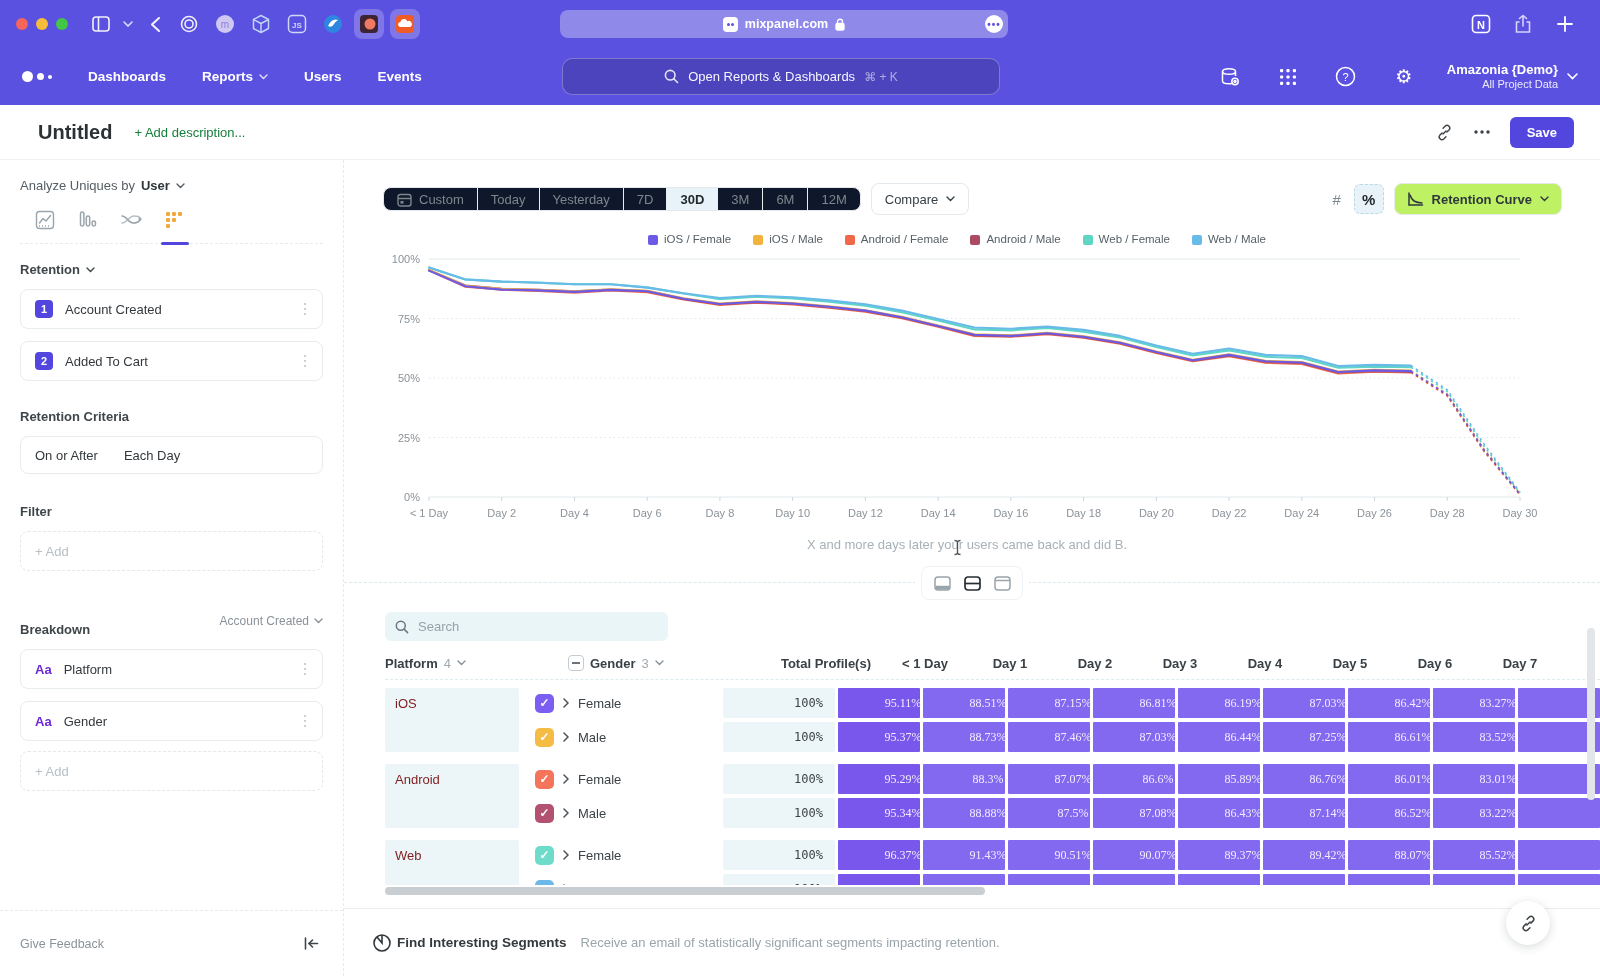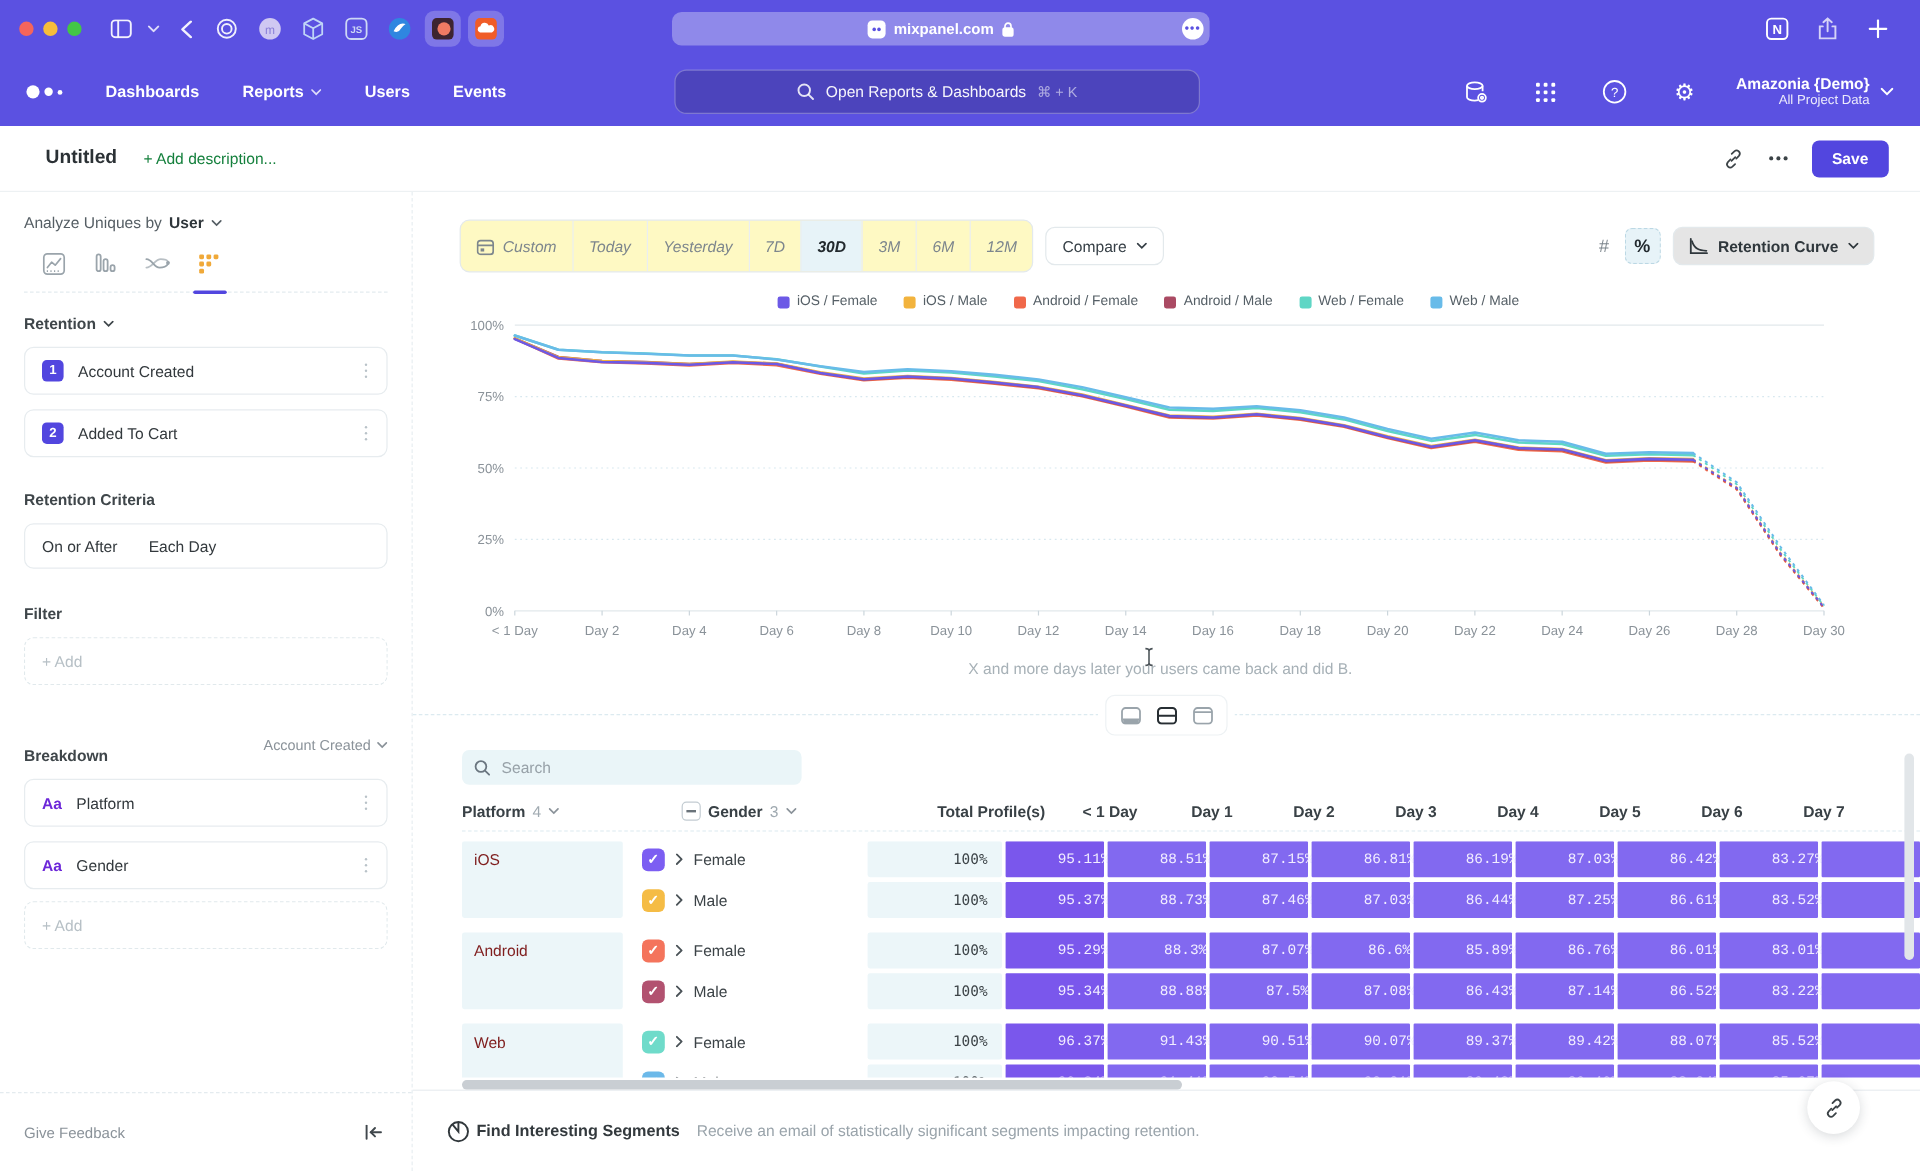--- a/index.html
+++ b/index.html
@@ -26,21 +26,21 @@
   .nav-item { color:#fff; font-size:13.5px; font-weight:600; margin-right:36px; display:flex; align-items:center; gap:6px; cursor:default; }
   .nav-search { position:absolute; left:562px; top:10px; width:438px; height:37px; background:rgba(0,0,0,.16); border:1px solid rgba(255,255,255,.28); border-radius:10px; display:flex; align-items:center; justify-content:center; gap:9px; color:rgba(255,255,255,.95); font-size:13px; }
   .nav-search .short { color:rgba(255,255,255,.55); font-size:12px; }
   .nav-right { margin-left:auto; display:flex; align-items:center; gap:24px; color:#fff; }
   .proj { text-align:right; line-height:1.25; }
   .proj .pn { font-size:13px; font-weight:700; }
   .proj .ps { font-size:11px; opacity:.88; }
 
   
   .title-row { height:55px; border-bottom:1px solid #edf1f3; display:flex; align-items:center; padding:0 26px 0 38px; background:#fff; }
-  .rpt-title { font-size:16px; font-weight:700; color:#2b3135; }
+  .rpt-title { font-size:20px; font-weight:700; color:#2b3135; }
   .rpt-desc { margin-left:22px; font-size:13px; color:#15803d; }
   .title-actions { margin-left:auto; display:flex; align-items:center; gap:20px; }
   .icon-btn { background:none; border:none; color:#3c4347; display:flex; align-items:center; cursor:pointer; }
   .save-btn { background:#5246df; color:#fff; border:none; border-radius:6px; padding:8px 17px; font-size:13px; font-weight:600; cursor:pointer; }
 
   
   .app { display:flex; height:816px; }
   .sidebar { width:344px; flex-shrink:0; border-right:1px dashed #e4ebef; padding:18px 20px 0; position:relative; background:#fff; }
   .main { flex:1; display:flex; flex-direction:column; position:relative; overflow:hidden; background:#fff; }
 
@@ -61,30 +61,30 @@
   .add-box { margin-top:12px; height:40px; border:1.5px dashed #e1e9ec; border-radius:8px; display:flex; align-items:center; padding:0 14px; font-size:13px; color:#b7c0c6; cursor:pointer; }
   .bd-row { margin-top:34px; display:flex; align-items:center; }
   .bd-row .right { margin-left:auto; font-size:12px; color:#8a9299; display:flex; align-items:center; gap:5px; }
   .aa { color:#6d28d9; font-size:13px; font-weight:700; }
   .side-foot { position:absolute; left:0; bottom:0; width:100%; height:66px; border-top:1px dashed #e4ebef; display:flex; align-items:center; padding:0 24px 0 20px; }
   .give-fb { font-size:12.5px; color:#8a9299; cursor:pointer; }
   .collapse { margin-left:auto; cursor:pointer; display:flex; }
 
   
   .controls-row { margin:23px 38px 0 39px; display:flex; align-items:center; }
-  .range-group { display:flex; border:1px solid #e3e9ec; border-radius:8px; overflow:hidden; height:44px; background:#fef9c3;font-style:italic; }
+  .range-group { display:flex; border:1px solid #e3e9ec; border-radius:8px; overflow:hidden; height:24px; background:#0f172a; }
   .range-item { display:flex; align-items:center; gap:7px; padding:0 13px; font-size:13px; color:#7d868d; cursor:pointer; }
   .range-item + .range-item { border-left:1px solid #eaeef1; }
   .range-item.active { background:#e7f3f8; color:#22292e; font-weight:600; }
   .compare-btn { margin-left:10px; height:32px; border:1px solid #e3e9ec; border-radius:8px; background:#fff; display:flex; align-items:center; gap:8px; padding:0 13px; font-size:13px; color:#374047; cursor:pointer; }
   .right-controls { margin-left:auto; display:flex; align-items:center; gap:10px; }
   .numpct { display:flex; gap:2px; }
   .numpct .tg { width:30px; height:30px; display:flex; align-items:center; justify-content:center; font-size:15px; color:#7d868d; border-radius:6px; cursor:pointer; background:#fff; border:1px solid transparent; }
   .numpct .tg.active { background:#e7f3f8; border:1px dashed #bcd8e4; color:#22292e; font-weight:600; }
-  .view-select { height:32px; border:1px solid #e3e9ec; border-radius:8px; background:#e5e5e5; display:flex; align-items:center; gap:8px; padding:0 12px; font-size:13px; font-weight:600; color:#2f373c; cursor:pointer; }
+  .view-select { height:32px; border:1px solid #e3e9ec; border-radius:8px; background:#bef264; display:flex; align-items:center; gap:8px; padding:0 12px; font-size:13px; font-weight:600; color:#2f373c; cursor:pointer; }
 
   
   .legend-row { margin-top:18px; display:flex; justify-content:center; gap:22px; padding-right:30px; }
   .legend-item { display:flex; align-items:flex-end; gap:6px; font-size:11.5px; color:#566067; }
   .legend-item .sw { width:10px; height:10px; border-radius:2px; display:block; }
   .chart-wrap { margin:4px 0 0 39px; }
   svg text.ax { font-family:"Liberation Sans",sans-serif; font-size:11px; fill:#8a9299; }
   .caption-row { margin-top:8px; text-align:center; font-size:13px; color:#a7b1b7; padding-right:10px; }
   .ibeam { position:absolute; left:608px; top:379px; pointer-events:none; }
 
@@ -111,21 +111,21 @@
   .minus-box i { width:8px; height:1.8px; background:#6a737a; display:block; }
   .table-groups { margin-top:8px; height:197px; overflow:hidden; }
   .t-group { display:flex; gap:3px; margin-bottom:12px; }
   .t-platform { width:180px; background:#ecf6f9; border-radius:2px; font-size:13px; color:#7f1d1d; padding:8px 10px; }
   .t-rows { display:flex; flex-direction:column; gap:4px; }
   .t-row { display:flex; gap:3px; height:30px; }
   .t-gender { width:198px; display:flex; align-items:center; gap:9px; padding-left:13px; }
   .cbox { width:19px; height:19px; border-radius:5px; display:flex; align-items:center; justify-content:center; color:#fff; font-size:12px; font-weight:700; cursor:pointer; }
   .g-label { font-size:13px; color:#3c4347; }
   .t-total { width:112px; background:#ecf6f9; border-radius:2px; display:flex; align-items:center; justify-content:flex-end; padding-right:12px; font-family:"DejaVu Sans Mono",monospace; font-size:12px; color:#3c4347; }
-  .t-val { width:82px; background:#8269f0; border-radius:1px; display:flex; align-items:center; justify-content:center; font-family:Liberation Mono, monospace; font-size:12px; color:#f2eeff;padding-left:48px; }
+  .t-val { width:82px; background:#8269f0; border-radius:1px; display:flex; align-items:center; justify-content:center; font-family:Liberation Serif, serif; font-size:12px; color:#f2eeff;padding-left:48px; }
   .t-val.first { background:#7a57ec; }
   .t-val.partial { width:82px; }
   .hscroll { margin-top:2px; height:8px; position:relative; }
   .hscroll .thumb { position:absolute; left:0; top:0; height:8px; width:600px; border-radius:4px; background:#c9ced3; cursor:pointer; }
   .vscroll { position:absolute; right:5px; top:468px; width:8px; height:172px; border-radius:4px; background:#e2e6e9; cursor:pointer; }
 
   
   .main-foot { margin-top:auto; height:68px; border-top:1px solid #e9edf0; display:flex; align-items:center; padding-left:28px; gap:5px; background:#fff; }
   .foot-title { font-size:13.5px; font-weight:700; color:#33393d; }
   .foot-sub { font-size:13px; color:#9aa4ab; margin-left:9px; }

